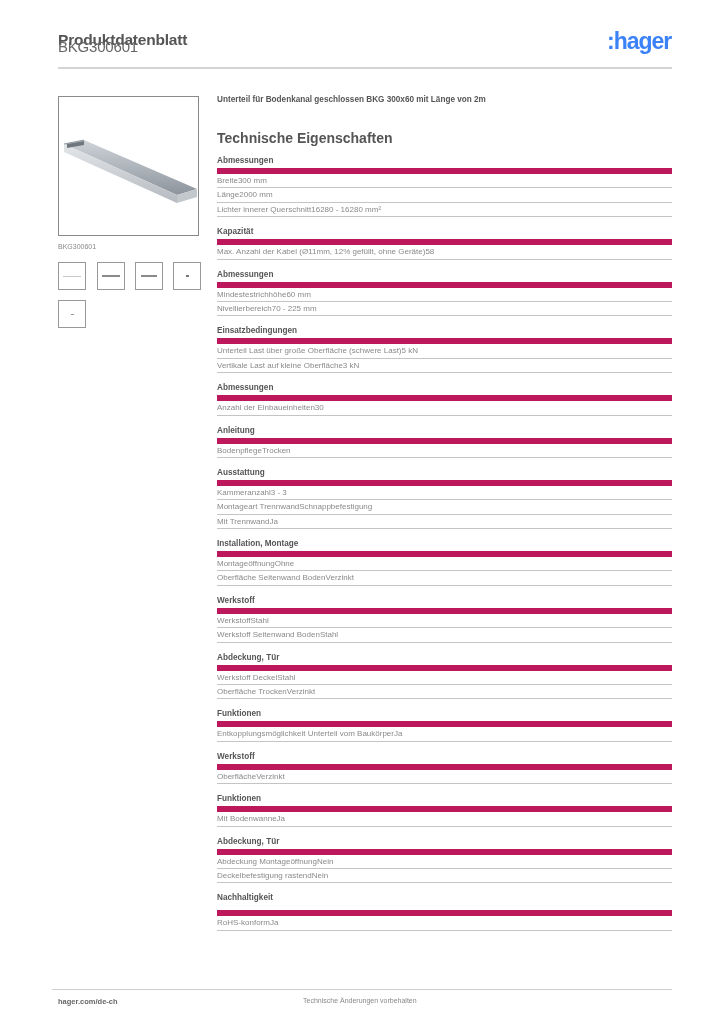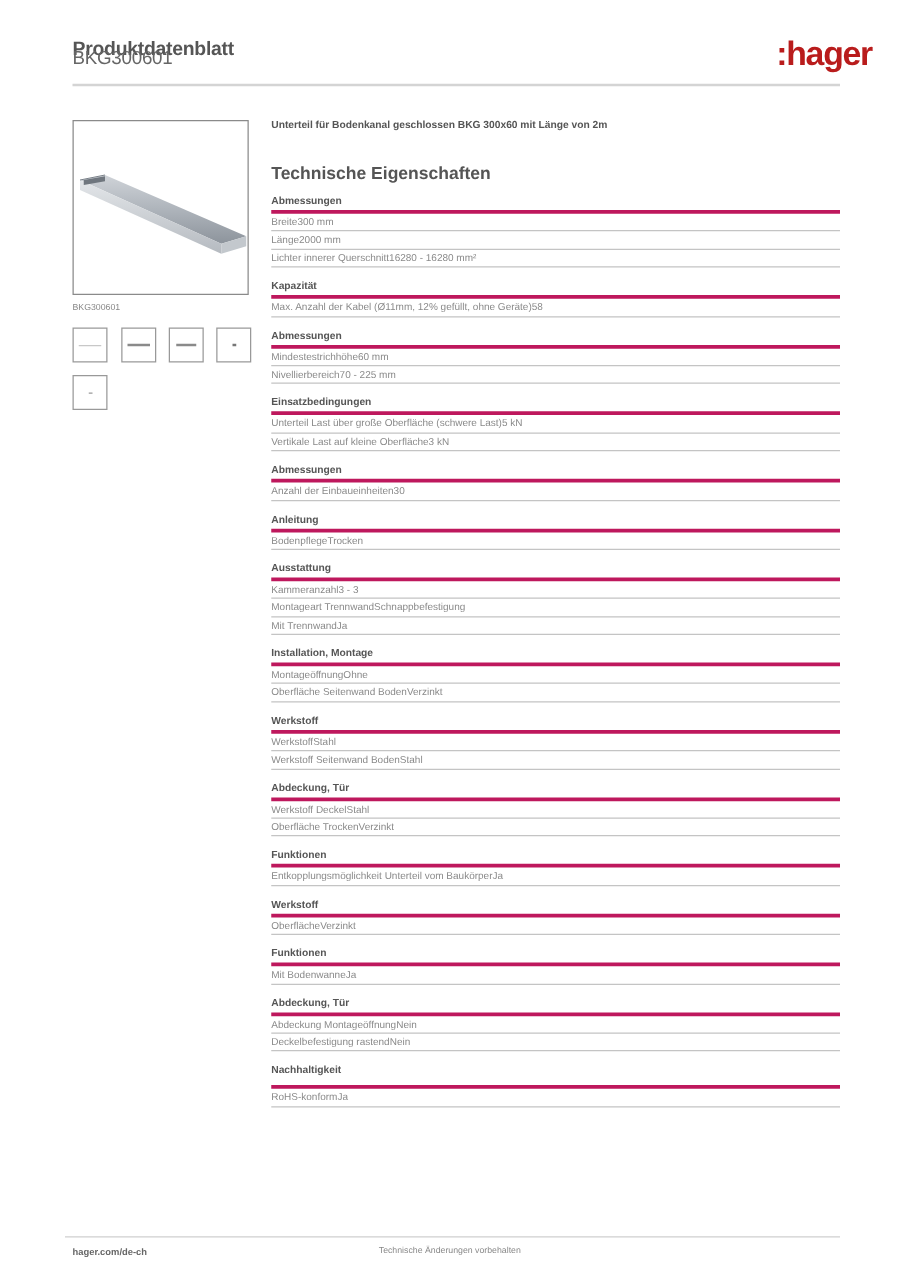--- a/index.html
+++ b/index.html
@@ -1,32 +1,32 @@
 <!DOCTYPE html>
 <html><head>
 <meta charset="utf-8">
 <style>
   html, body { margin: 0; padding: 0; background: #ffffff; }
   body { width: 724px; height: 1024px; position: relative; overflow: hidden;
          font-family: "Liberation Sans", sans-serif; color: #555; }
   .header-title { position: absolute; left: 58px; top: 31px; font-size: 15.5px; font-weight: bold; color: #555; letter-spacing: -0.2px; }
   .header-code { position: absolute; left: 58px; top: 38px; font-size: 15px; color: #666; letter-spacing: -0.2px; }
-  .logo { position: absolute; left: 621px; top: 28px; font-size: 27px; font-weight: bold; color: #b91c1c; letter-spacing: -1px; }
+  .logo { position: absolute; left: 607px; top: 28px; font-size: 23px; font-weight: bold; color: #3b82f6; letter-spacing: -1px; }
   .header-rule { position: absolute; left: 58px; top: 67px; width: 614px; height: 2px; background: #d4d4d4; }
 
   .main-image { position: absolute; left: 58px; top: 96px; width: 141px; height: 140px; border: 1px solid #8a8a8a; box-sizing: border-box; overflow: hidden; background: #fff; }
   .img-caption { position: absolute; left: 58px; top: 243px; font-size: 7px; color: #888; }
   .thumb { position: absolute; width: 28px; height: 28px; border: 1px solid #999; box-sizing: border-box; background: #fff; display: flex; align-items: center; justify-content: center; }
   .thumb .bar { background: #9a9a9a; height: 2px; }
   .product-title { position: absolute; left: 217px; top: 95px; font-size: 8.2px; font-weight: bold; color: #555; white-space: nowrap; }
   .tech-title { position: absolute; left: 217px; top: 130px; font-size: 14px; font-weight: bold; color: #555; }
 
   .sections { position: absolute; left: 217px; top: 155px; width: 455px; }
   .section { margin-bottom: 9px; }
-  .section-head { font-size: 8.2px; font-weight: bold; color: #555; height: 13px; line-height: 12px; border-bottom: 3px solid #be185d; }
+  .section-head { font-size: 8.2px; font-weight: bold; color: #555; height: 13px; line-height: 12px; border-bottom: 6px solid #be185d; }
   .row { display: flex; justify-content: flex-start; font-size: 8px; color: #8a8a8a; height: 14.4px; line-height: 14px; border-bottom: 1px solid #c4c4c4; box-sizing: border-box; }
   .row .v { color: #8a8a8a; }
   .section.spaced .section-head { height: 18px; line-height: 12px; }
 
   .footer-rule { position: absolute; left: 52px; top: 989px; width: 620px; height: 1px; background: #cfcfcf; }
   .footer-left { position: absolute; left: 58px; top: 997px; font-size: 7.5px; font-weight: bold; color: #666; }
   .footer-mid { position: absolute; left: 303px; top: 997px; font-size: 7px; color: #888; }
   .footer-right { position: absolute; right: 52px; top: 1038px; font-size: 7.5px; font-weight: bold; color: #666; }
 </style>
 </head>

